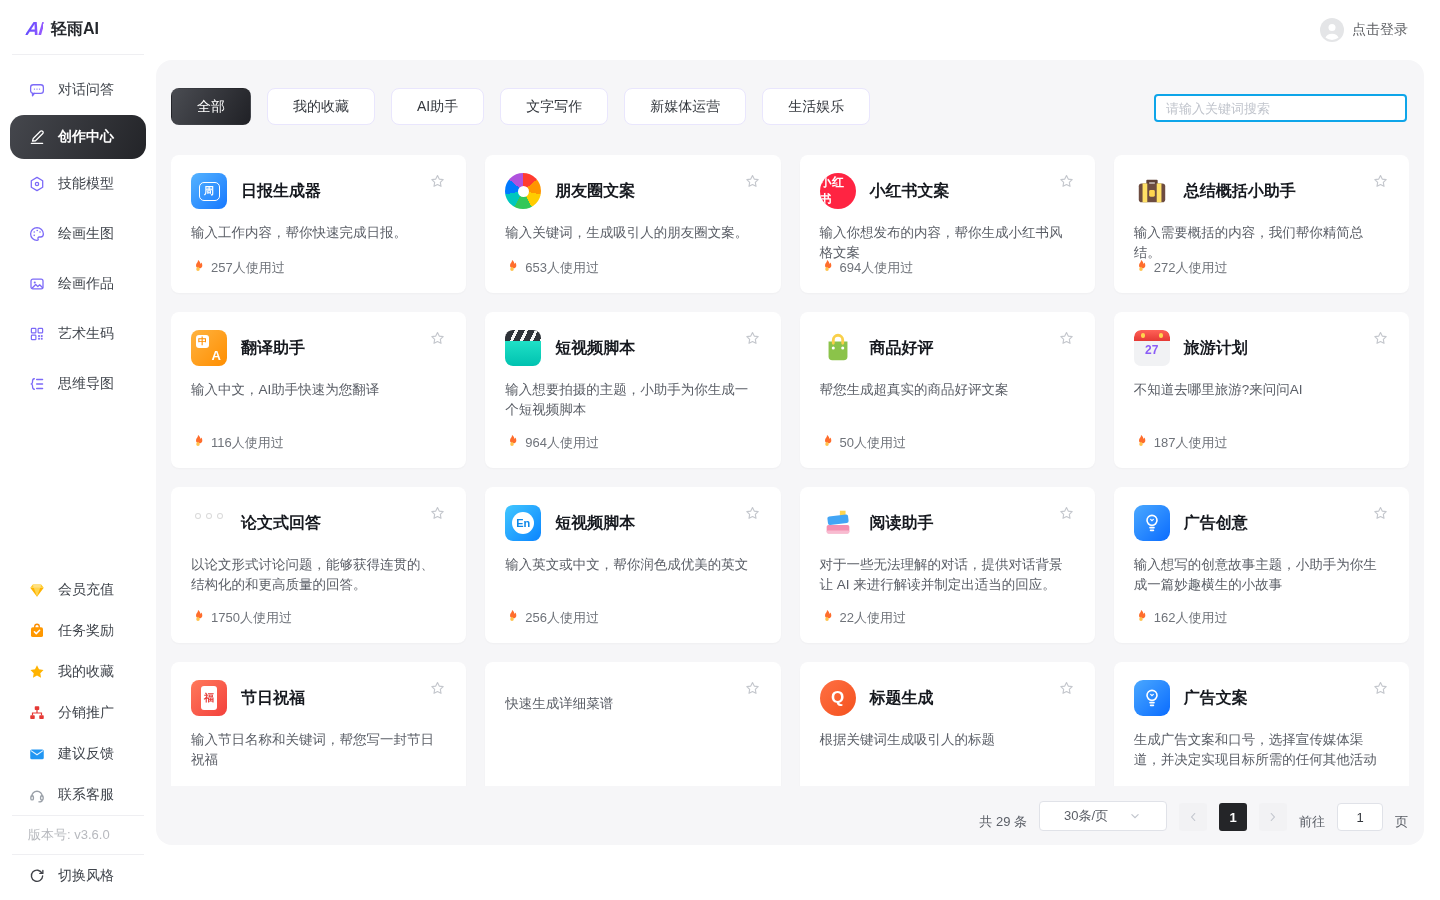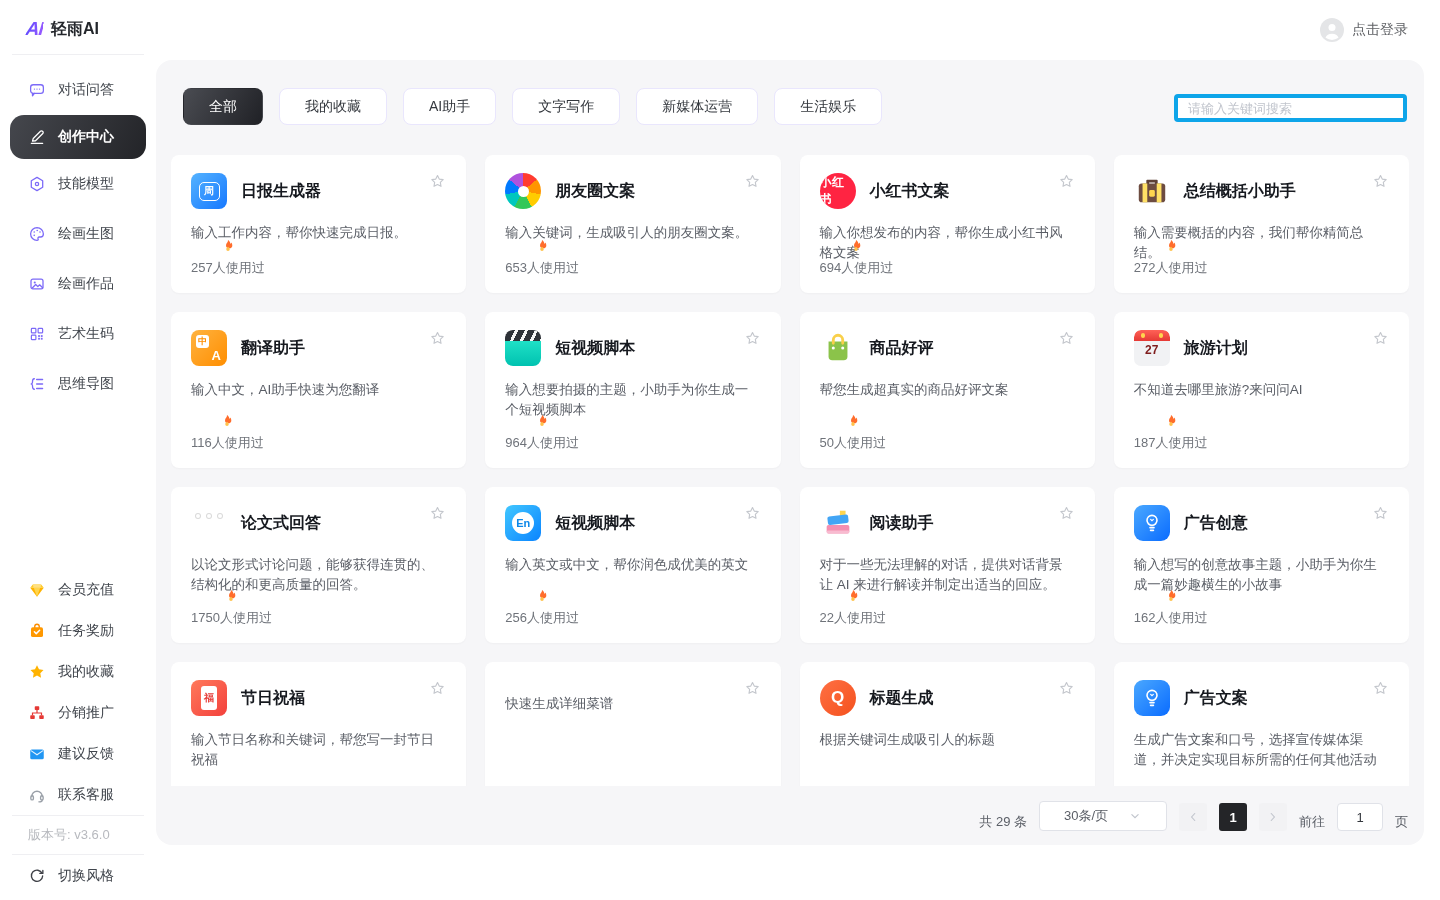--- a/index.html
+++ b/index.html
@@ -35,36 +35,36 @@
   .login { position:absolute; top:18px; right:32px; display:flex; align-items:center; gap:8px; cursor:pointer; z-index:4; }
   .login-label { font-size:14px; color:#606266; }
 
   
   .panel { position:absolute; left:156px; top:60px; width:1268px; height:785px; background:#f6f6f8; border-radius:16px; }
   .panel-inner { position:relative; width:100%; height:100%; padding:0 15px; }
 
   .tabs { display:flex; gap:16px; padding-top:28px; }
   .tab { height:37px; padding:0 25px; display:flex; align-items:center; font-size:14px; color:#33373d;
          background:#fff; border:1px solid #e9e6fd; border-radius:8px; cursor:pointer; }
-  .tab.active { background:linear-gradient(120deg,#4a4c52,#202126); color:#fff; border-color:transparent;margin-left:12px; }
-
-  .search-input { position:absolute; top:34px; right:17px; width:233px; height:28px;
-    border:4px solid #0ea5e9; border-radius:4px; background:#fff; padding:0 10px;
+  .tab.active { background:linear-gradient(120deg,#4a4c52,#202126); color:#fff; border-color:transparent; }
+
+  .search-input { position:absolute; top:34px; right:17px; width:253px; height:28px;
+    border:2px solid #0ea5e9; border-radius:4px; background:#fff; padding:0 10px;
     font-size:13px; color:#33373d; outline:none; font-family:inherit; }
   .search-input::placeholder { color:#c0c4cc; }
 
   
   .cards-viewport { margin-top:30px; height:631px; overflow:hidden; }
   .cards-grid { display:grid; grid-template-columns:repeat(4,1fr); grid-template-rows:138px 156px 156px 156px; gap:19px; }
   .card { position:relative; background:#fff; border-radius:8px; padding:18px 20px; cursor:pointer; box-shadow:0 1px 2px rgba(20,22,30,.03); }
   .card-head { display:flex; align-items:center; gap:14px; padding-right:28px; }
   .card-title { font-size:16px; font-weight:700; color:#16191f; white-space:nowrap; }
   .fav-star { position:absolute; top:18px; right:20px; cursor:pointer; }
   .card-desc { margin-top:14px; font-size:13.5px; color:#5a5e66; line-height:1.5; }
-  .card-usage { position:absolute; left:20px; bottom:16px; display:flex; align-items:center; gap:6px; font-size:13px; color:#6f737a;flex-direction:column; }
+  .card-usage { position:absolute; left:20px; bottom:16px; display:flex; gap:6px; font-size:13px; color:#6f737a; }
 
   
   .app-icon { width:36px; height:36px; border-radius:8px; position:relative; flex:none;
               display:flex; align-items:center; justify-content:center; overflow:hidden; }
   .ic-daily { background:linear-gradient(135deg,#55b3ff,#1678ff); }
   .daily-box { width:21px; height:19px; border:1.6px solid #fff; border-radius:5px;
                display:flex; align-items:center; justify-content:center; color:#fff; font-size:10px; font-weight:700; }
   .ic-pin { border-radius:50%;
     background:conic-gradient(#ff3b30 0 14%, #ff9500 14% 28%, #ffcc00 28% 42%, #34c759 42% 58%, #00c7be 58% 72%, #007aff 72% 86%, #af52de 86% 100%); }
   .ic-pin::after { content:""; position:absolute; width:11px; height:11px; background:#fff; border-radius:50%; }
@@ -75,21 +75,21 @@
            border-radius:3px; font-size:9px; font-weight:700; display:flex; align-items:center; justify-content:center; }
   .tr-a { position:absolute; bottom:3px; right:6px; color:#fff; font-size:13px; font-weight:800; }
   .ic-clap { background:linear-gradient(180deg,#2e3238 0 11px,#1fe0c6 11px,#00c2b0 100%); }
   .ic-clap::before { content:""; position:absolute; top:0; left:0; right:0; height:11px;
     background:repeating-linear-gradient(115deg,rgba(255,255,255,.95) 0 3px,transparent 3px 9px);
     border-radius:8px 8px 0 0; }
   .ic-cal { background:#f1f2f4; border-radius:7px; }
   .cal-top { position:absolute; top:0; left:0; right:0; height:11px; background:linear-gradient(#ff6257,#e53935); border-radius:7px 7px 0 0; }
   .cal-top::before,.cal-top::after { content:""; position:absolute; top:3px; width:4px; height:5px; background:#ffd54f; border-radius:2px; }
   .cal-top::before { left:7px; } .cal-top::after { right:7px; }
-  .cal-num { position:relative; margin-top:3px; color:#7f1d1d; font-size:12px; font-weight:800;text-align:right; }
+  .cal-num { position:relative; margin-top:3px; color:#8b5cf6; font-size:12px; font-weight:800;text-align:right; }
   .ic-binders { background:transparent; display:flex; gap:2px; padding:3px 2px; border-radius:0; }
   .ic-binders i { flex:1; border-radius:2.5px; position:relative; }
   .ic-binders i::after { content:""; position:absolute; left:50%; bottom:5px; width:4px; height:4px; margin-left:-2px; background:#fff; border-radius:50%; box-shadow:0 0 0 1px rgba(0,0,0,.15); }
   .bd1 { background:#42a5f5; } .bd2 { background:#9ccc65; } .bd3 { background:#ffe34d; }
   .ic-en { background:linear-gradient(135deg,#41c7ff,#0a84ff); }
   .en-circle { width:22px; height:22px; border-radius:50%; background:#fff; color:#0b87e8;
                font-size:11px; font-weight:800; display:flex; align-items:center; justify-content:center; }
   .ic-bulb { background:linear-gradient(135deg,#4aa8ff,#0a6cff); border-radius:9px; }
   .ic-fu { background:linear-gradient(135deg,#ff7a5c,#f3403c); }
   .fu-box { width:16px; height:24px; background:#fff; border-radius:3px; color:#e53935;

